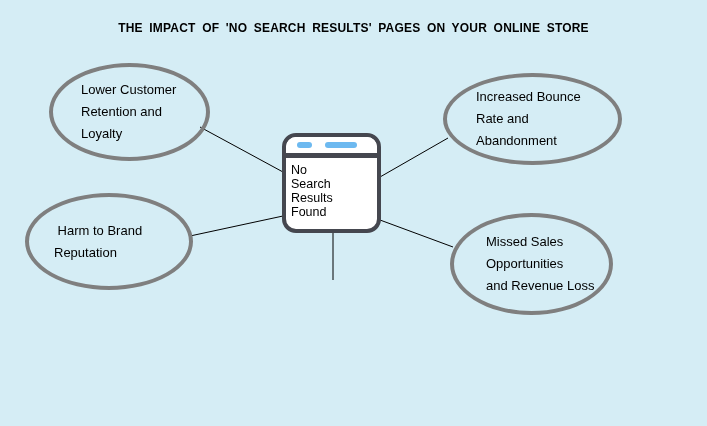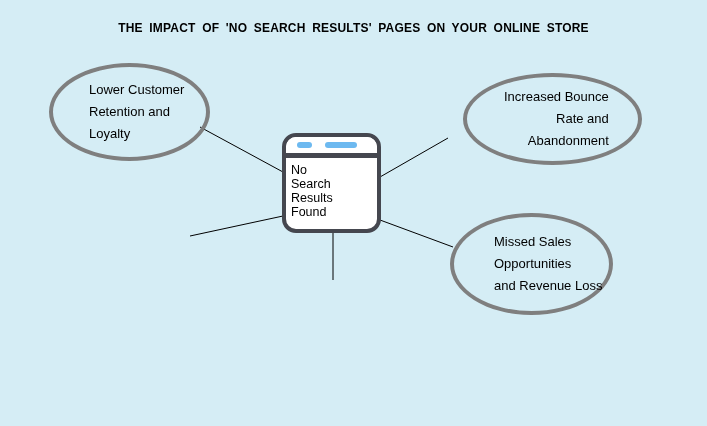--- a/index.html
+++ b/index.html
@@ -43,25 +43,24 @@
     border-radius:50%;
     box-sizing:border-box;
     display:flex;
     align-items:center;
     background:transparent;
   }
   .ellipse-node .node-text{
     font-size:13px;
     line-height:22px;
     white-space:pre-line;
-    margin-left:8px;
   }
   .node-1{left:49px;top:63px;width:161px;height:98px;}
   .node-1 .node-text{padding-left:28px;}
-  .node-2{left:463px;top:73px;width:179px;height:92px;text-align:right;}
+  .node-2{left:443px;top:73px;width:179px;height:92px;}
   .node-2 .node-text{padding-left:29px;}
   .node-3{left:25px;top:193px;width:168px;height:97px;}
   .node-3 .node-text{padding-left:25px;}
   .node-4{left:450px;top:213px;width:163px;height:102px;}
   .node-4 .node-text{padding-left:32px;}
   .node-5{left:228px;top:281px;width:170px;height:99px;}
   .node-5 .node-text{padding-left:26px;}
 
   .browser-icon{
     position:absolute;
@@ -121,20 +120,24 @@
 Retention and
 Loyalty</div>
   </div>
 
   <div class="ellipse-node node-2">
     <div class="node-text">Increased Bounce
 Rate and
 Abandonment</div>
   </div>
 
+  <div class="ellipse-node node-3">
+    <div class="node-text">&nbsp;Harm to Brand
+Reputation</div>
+  </div>
 
   <div class="ellipse-node node-4">
     <div class="node-text">Missed Sales
 Opportunities
 and Revenue Loss</div>
   </div>
 
 
   <div class="browser-icon">
     <div class="titlebar">

